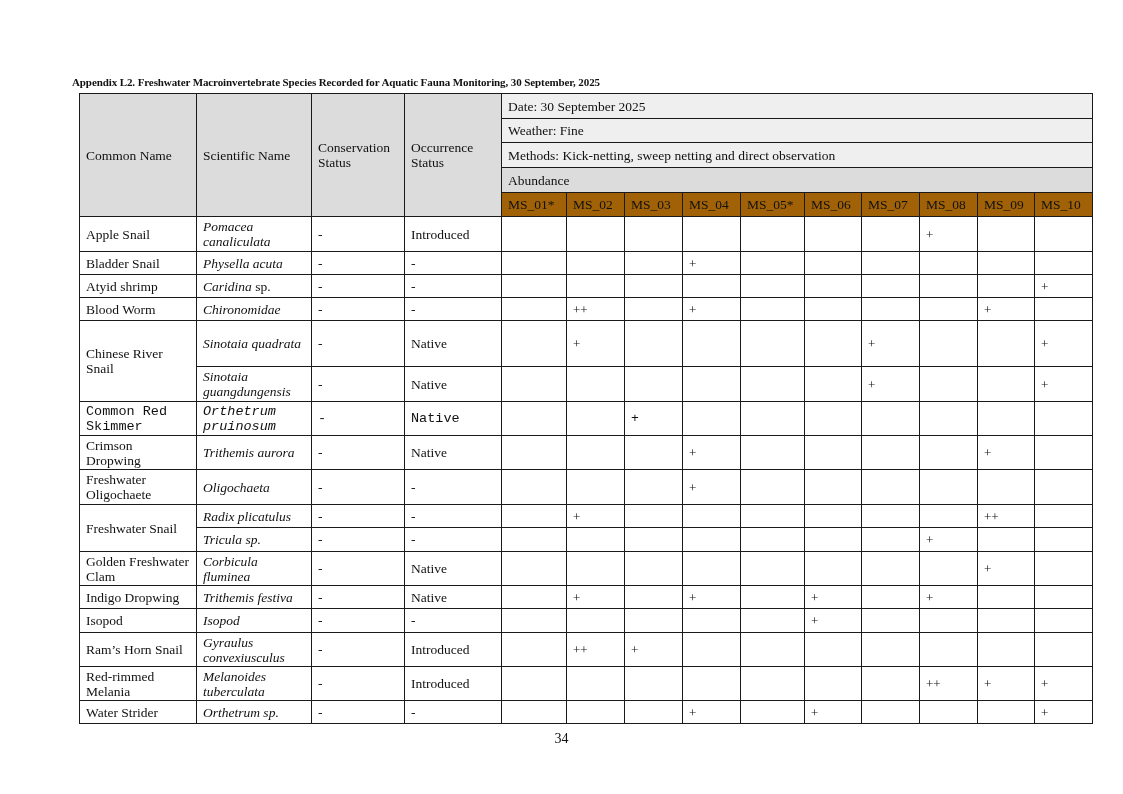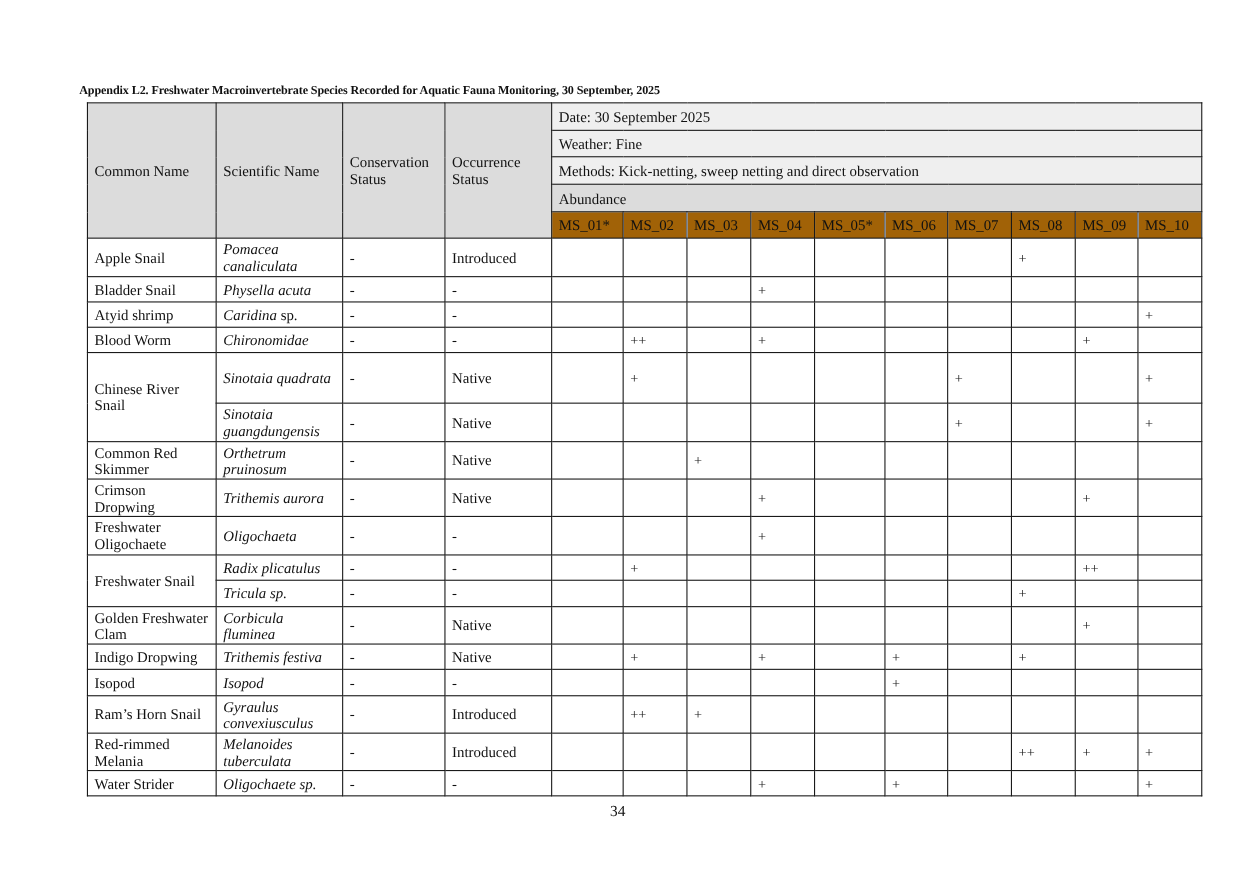--- a/index.html
+++ b/index.html
@@ -161,21 +161,21 @@
         <td class="sym"></td>
         <td class="sym"></td>
         <td class="sym"></td>
         <td class="sym"></td>
         <td class="sym"></td>
         <td class="sym">+</td>
         <td class="sym"></td>
         <td class="sym"></td>
         <td class="sym">+</td>
       </tr>
-      <tr style="height: 34px;">
+      <tr style="height: 34px; font-family: Liberation Mono, monospace;">
         <td>Common Red Skimmer</td>
         <td class="sci"><span>Orthetrum pruinosum</span></td>
         <td class="bottomv">-</td>
         <td class="bottomv">Native</td>
         <td class="sym"></td>
         <td class="sym"></td>
         <td class="sym">+</td>
         <td class="sym"></td>
         <td class="sym"></td>
         <td class="sym"></td>
@@ -322,21 +322,21 @@
         <td class="sym"></td>
         <td class="sym"></td>
         <td class="sym"></td>
         <td class="sym"></td>
         <td class="sym">++</td>
         <td class="sym">+</td>
         <td class="sym">+</td>
       </tr>
       <tr style="height: 23px;">
         <td>Water Strider</td>
-        <td class="sci"><span>Oligochaete sp.</span></td>
+        <td class="sci"><span>Orthetrum sp.</span></td>
         <td>-</td>
         <td>-</td>
         <td class="sym"></td>
         <td class="sym"></td>
         <td class="sym"></td>
         <td class="sym">+</td>
         <td class="sym"></td>
         <td class="sym">+</td>
         <td class="sym"></td>
         <td class="sym"></td>

